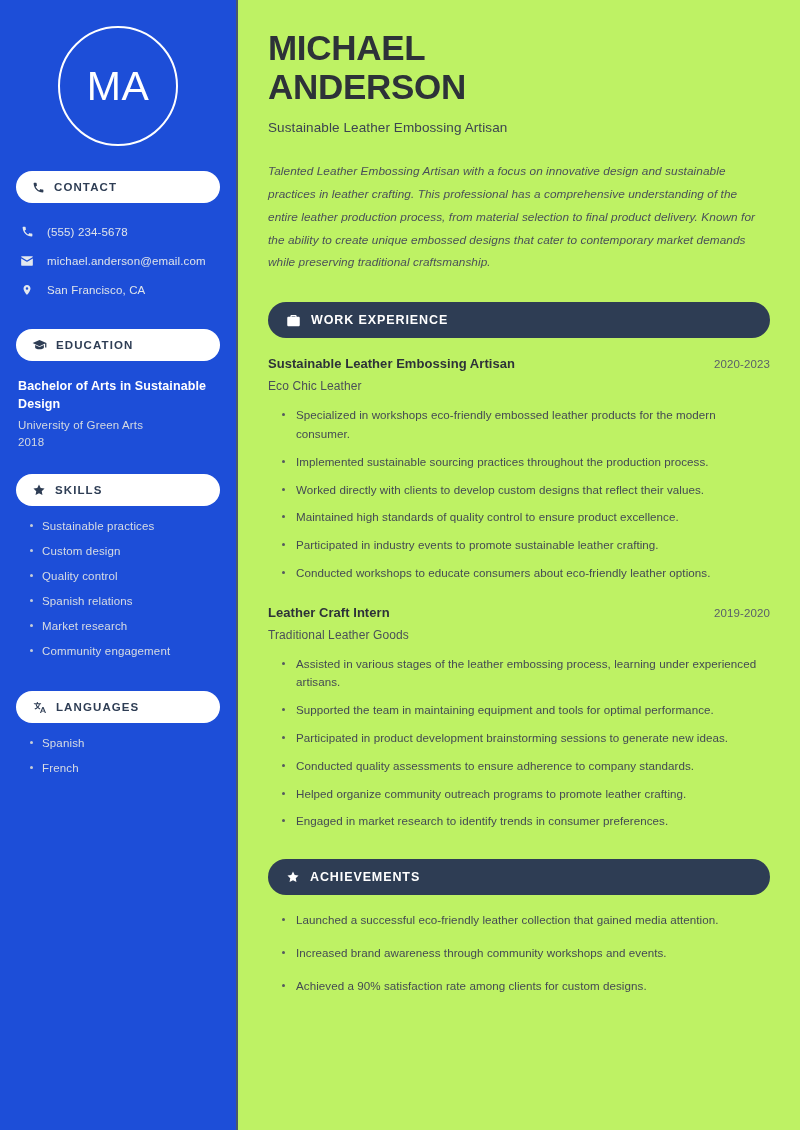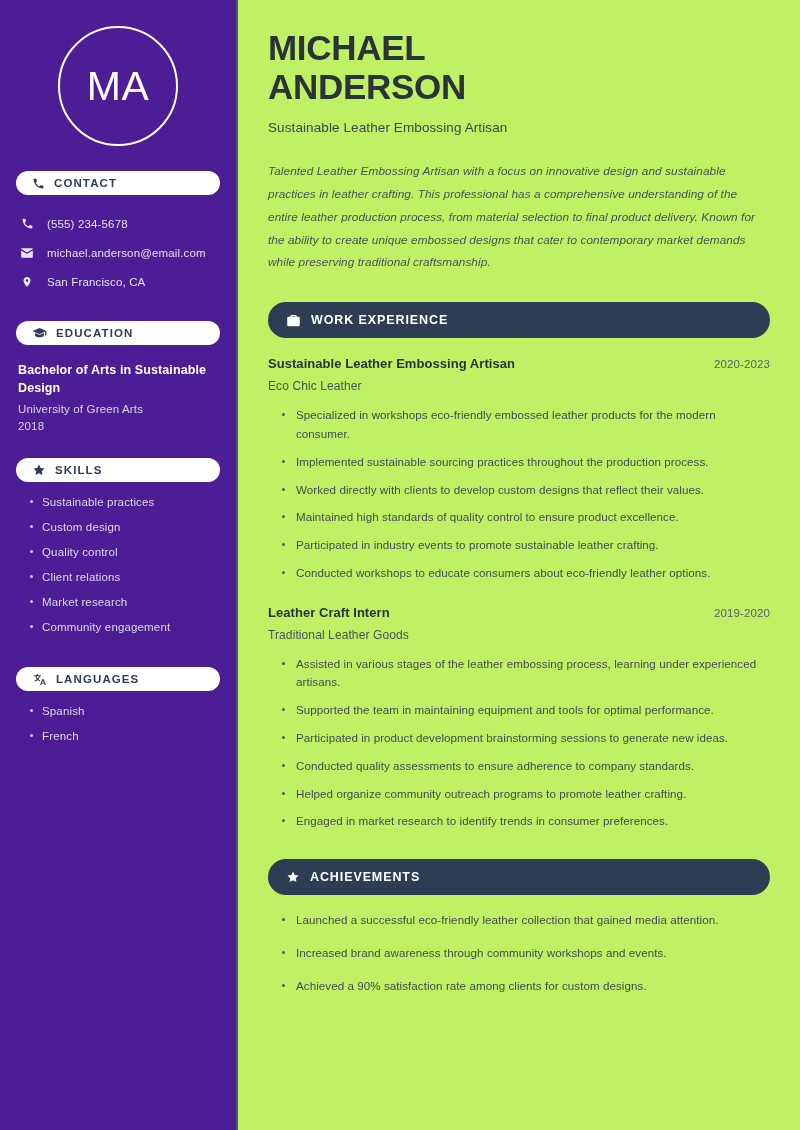--- a/index.html
+++ b/index.html
@@ -18,21 +18,21 @@
     height: 1130px;
     background: #f7f7f8;
     display: flex;
     overflow: hidden;
   }
 
   
   .sidebar {
     width: 238px;
     min-width: 238px;
-    background: #4c1d95;
+    background: #1d4ed8;
     border-right: 2px solid #48596f;
     padding: 0 16px;
     position: relative;
   }
 
   .avatar-wrap {
     display: flex;
     justify-content: center;
     padding-top: 26px;
   }
@@ -50,21 +50,21 @@
     font-size: 41px;
     font-weight: 400;
     letter-spacing: 0.5px;
     line-height: 1;
   }
 
   
   .pill {
     margin: 8px auto;
     width: 204px;
-    height: 24px;
+    height: 32px;
     background: #ffffff;
     border-radius: 16px;
     display: flex;
     align-items: center;
     padding-left: 16px;
     gap: 9px;
     text-align: right;
   }
   .pill-label {
     color: #2e3d54;
@@ -322,21 +322,21 @@
           <path d="M12 2.5l2.9 6 6.6.9-4.8 4.6 1.2 6.5L12 17.4 6.1 20.5l1.2-6.5L2.5 9.4l6.6-.9 2.9-6z"></path>
         </svg>
       </span>
       <span class="pill-label">SKILLS</span>
     </div>
 
     <ul class="side-list">
       <li>Sustainable practices</li>
       <li>Custom design</li>
       <li>Quality control</li>
-      <li>Client relations</li>
+      <li>Spanish relations</li>
       <li>Market research</li>
       <li>Community engagement</li>
     </ul>
 
     <div class="pill pill-languages">
       <span class="pill-icon">
         <svg width="15" height="15" viewBox="0 0 24 24" fill="#2e3d54">
           <path d="M2.5 5h5.2V3.2h1.7V5h5.1v1.7h-1.9c-.4 1.9-1.2 3.5-2.3 4.8.9.8 1.9 1.4 3 1.9l-.7 1.6c-1.4-.6-2.6-1.4-3.6-2.4-1.1 1.1-2.5 2-4.1 2.7l-.8-1.6c1.5-.6 2.7-1.3 3.7-2.3C6.9 10.2 6.1 8.6 5.7 6.7H3.8L2.5 5zm4.9 1.7c.3 1.4.9 2.6 1.8 3.6.9-1 1.5-2.2 1.8-3.6H7.4z"></path>
           <path d="M16.6 11.3h1.9l3.9 9.5h-1.9l-.9-2.3h-4.1l-.9 2.3h-1.9l3.9-9.5zm.9 2.4-1.4 3.4h2.8l-1.4-3.4z"></path>
         </svg>

